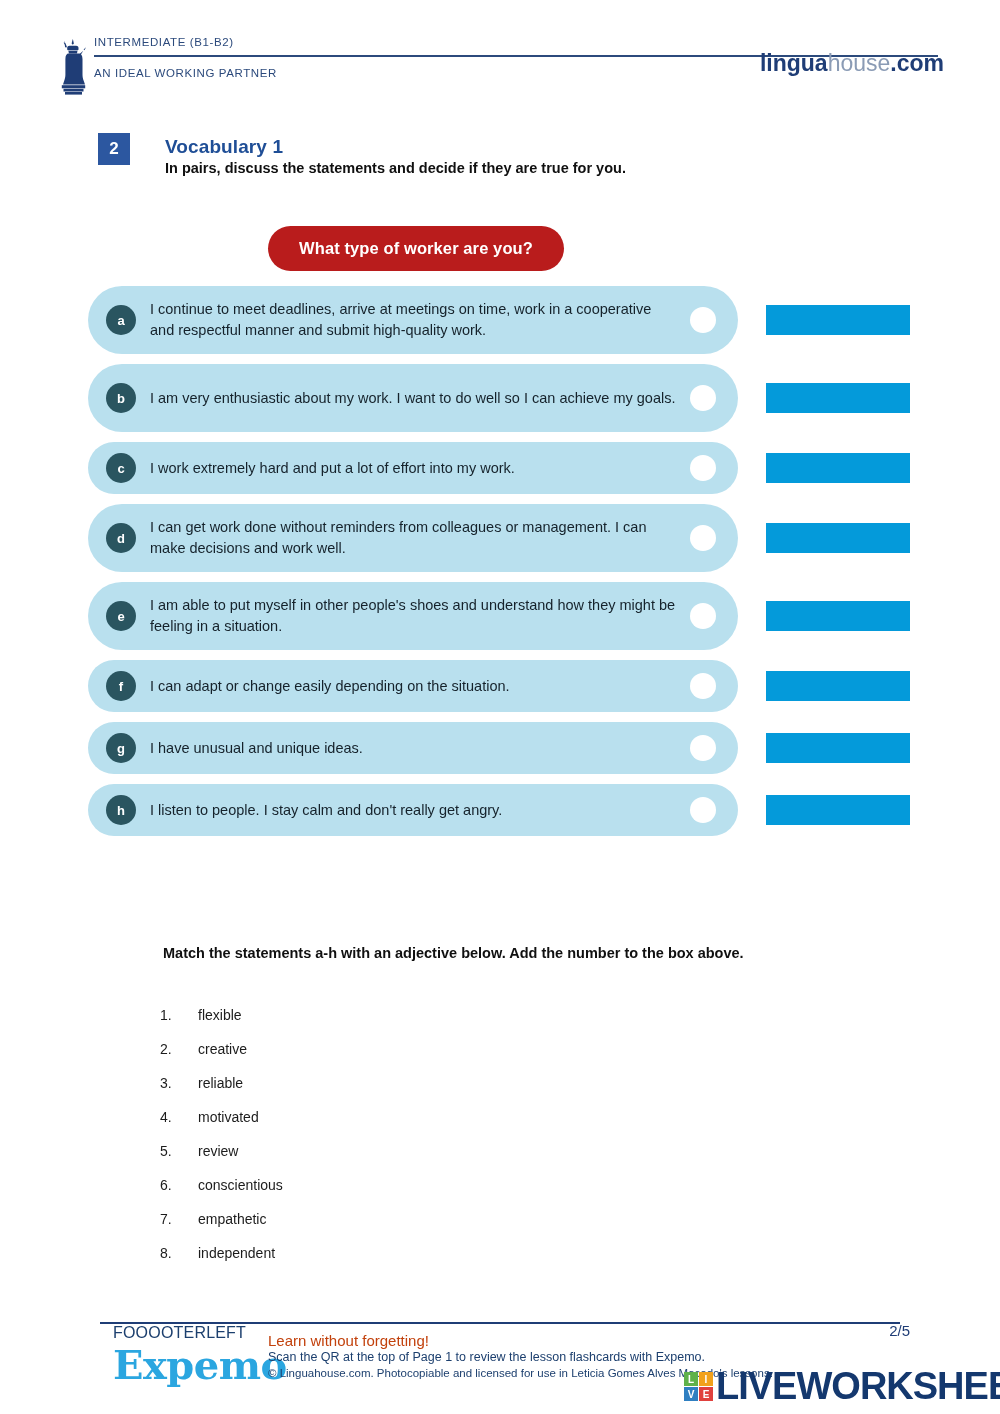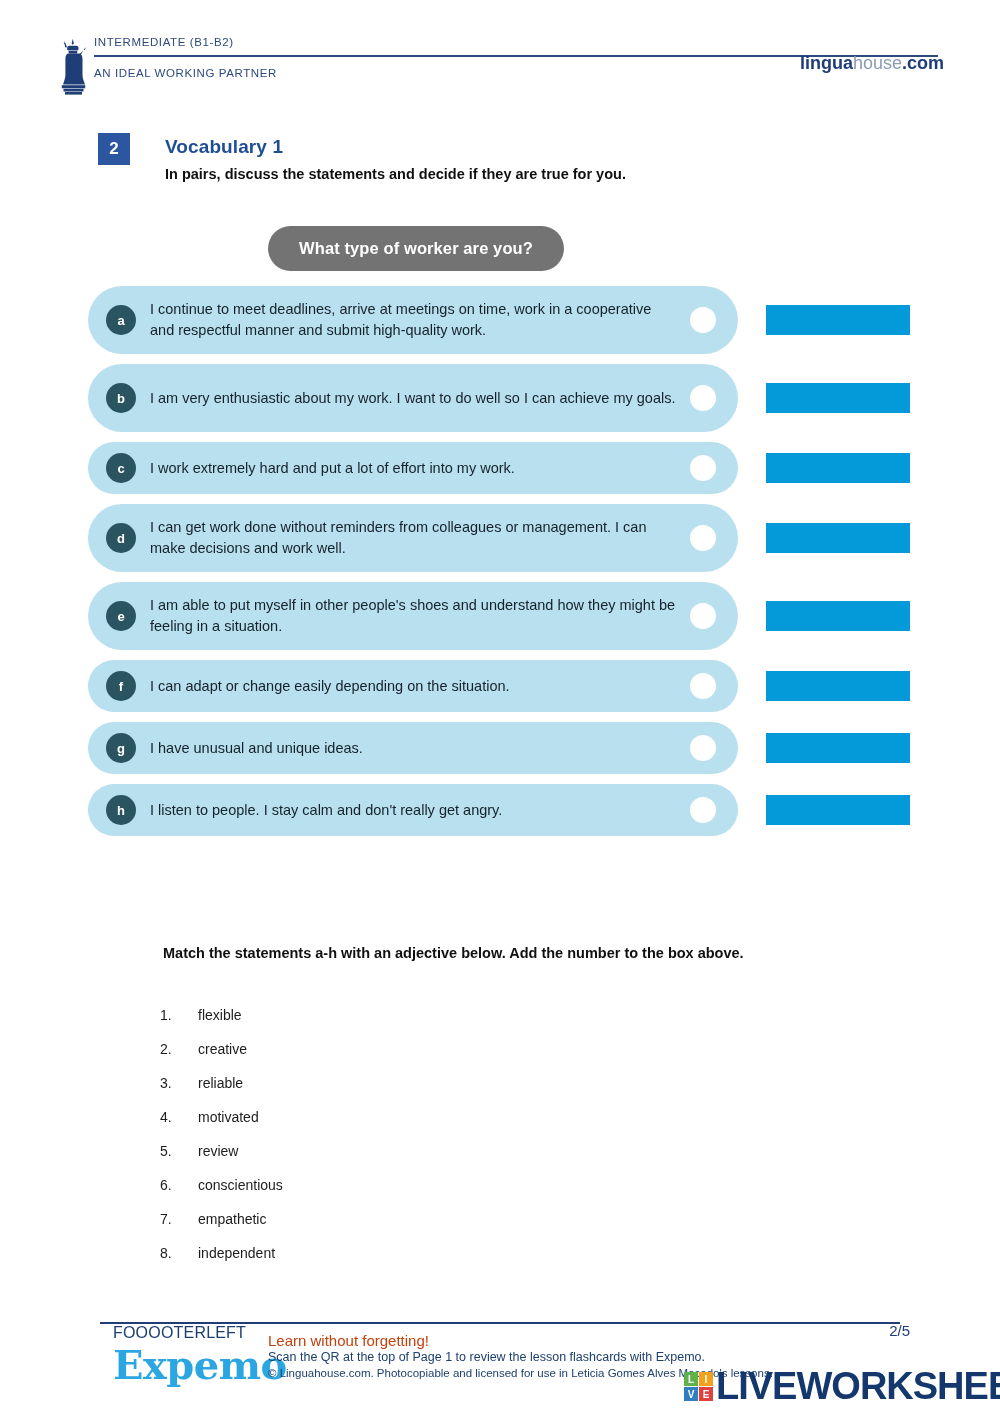--- a/index.html
+++ b/index.html
@@ -56,21 +56,21 @@
     font-size: 11.5px;
     letter-spacing: 0.6px;
     color: #2c4a7c;
     line-height: 16px;
     padding-top: 8px;
   }
   .brand {
     position: absolute;
     right: 0;
     top: 16px;
-    font-size: 18px;
+    font-size: 23px;
     line-height: 26px;
     white-space: nowrap;
   }
   .brand .b1 { color: #1f3d76; font-weight: bold; }
   .brand .b2 { color: #8a9bb5; font-weight: normal; }
   .brand .b3 { color: #1f3d76; font-weight: bold; }
 
   
   .sec-num {
     position: absolute;
@@ -91,34 +91,34 @@
     left: 165px;
     top: 136px;
     font-size: 19px;
     font-weight: bold;
     color: #1f4e96;
     letter-spacing: 0.1px;
   }
   .sec-sub {
     position: absolute;
     left: 165px;
-    top: 166px;
+    top: 160px;
     font-size: 14.5px;
     font-weight: bold;
     color: #101010;
   }
 
   
   .pill-title {
     position: absolute;
     left: 268px;
     top: 226px;
     width: 296px;
     height: 45px;
-    background: #737373;
+    background: #b91c1c;
     border-radius: 23px;
     color: #ffffff;
     font-size: 16.5px;
     font-weight: bold;
     display: flex;
     align-items: center;
     justify-content: center;
     letter-spacing: 0.1px;
   }
 

